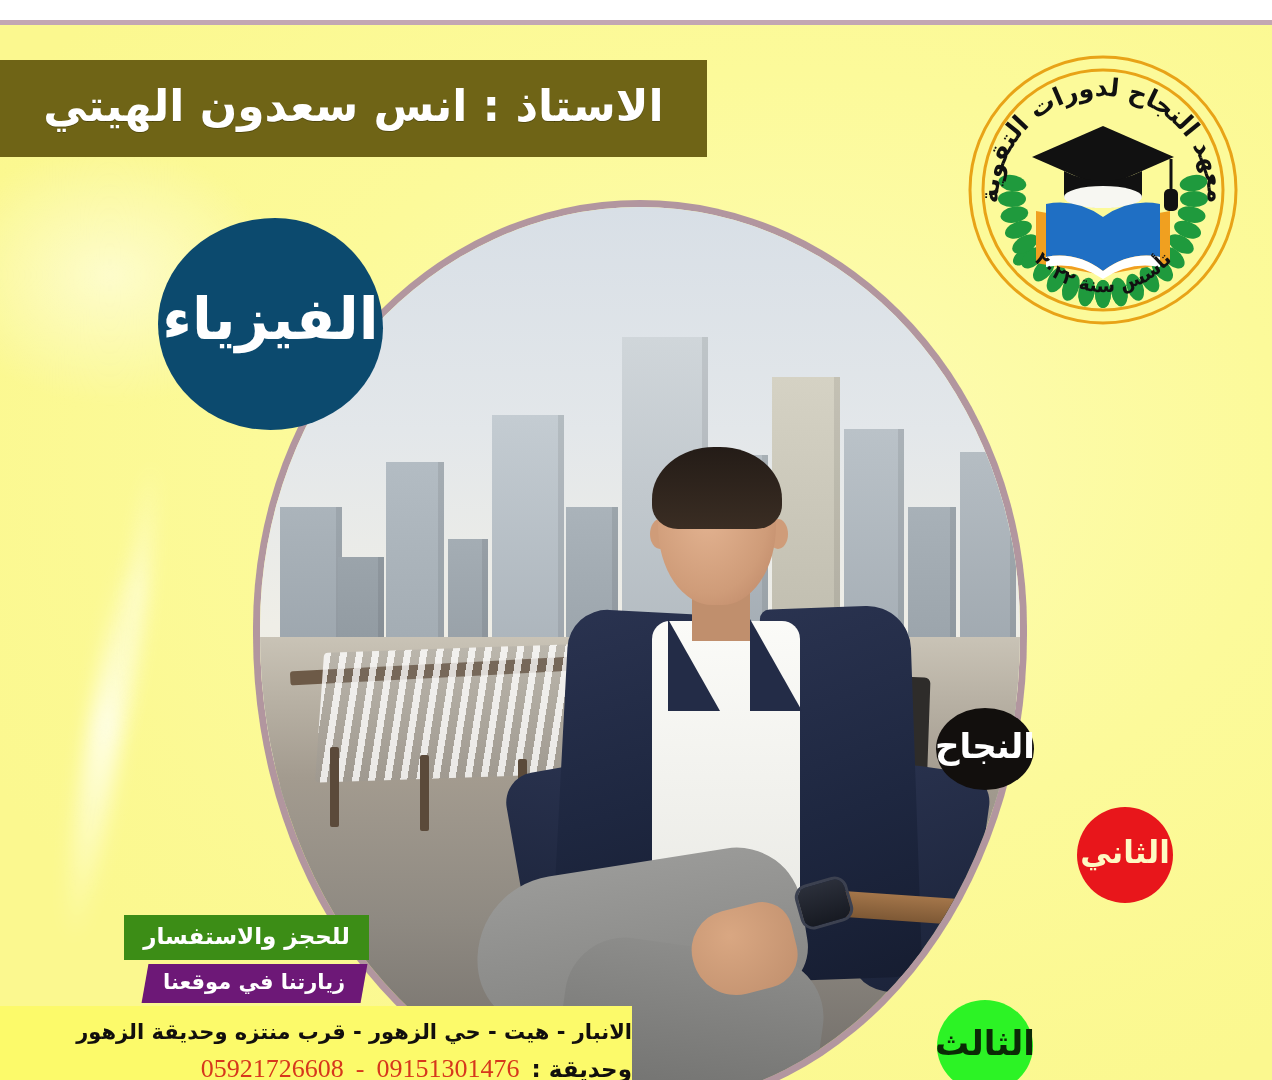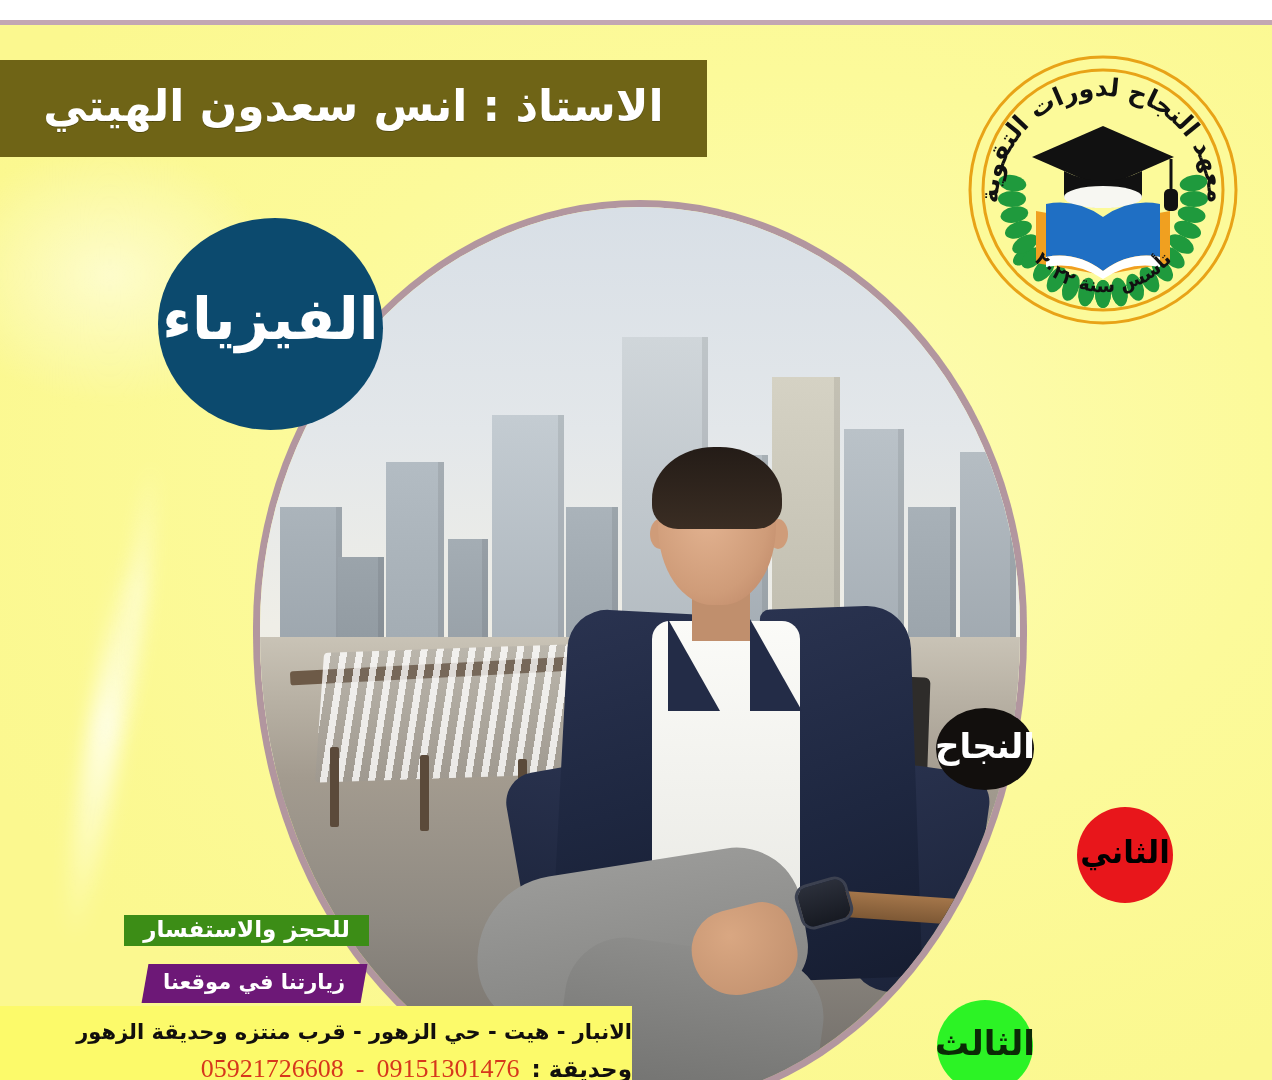--- a/index.html
+++ b/index.html
@@ -324,21 +324,21 @@
     left: 936px; top: 683px;
     width: 98px; height: 82px;
     background: #120f0d;
     color: #ffffff;
     font-size: 34px;
   }
   .circ-second {
     left: 1077px; top: 782px;
     width: 96px; height: 96px;
     background: #e8161b;
-    color: #000000;
+    color: #fef9c3;
     font-size: 31px;
     z-index: 19;
   }
   .circ-middle {
     left: 875px; top: 760px;
     width: 205px; height: 215px;
     background: radial-gradient(circle at 35% 28%, #ffd838 0%, #fbc915 58%, #e8b808 100%);
     color: #120f0d;
     font-size: 56px;
     z-index: 21;
@@ -351,21 +351,21 @@
     color: #0b2a06;
     font-size: 34px;
     z-index: 20;
   }
   .circ .lbl { padding-bottom: 6px; }
 
   
   .booking-banner {
     position: absolute;
     left: 124px; top: 890px;
-    width: 245px; height: 31px;
+    width: 245px; height: 45px;
     background: #3c8d16;
     display: flex; align-items: center; justify-content: center;
     z-index: 22;
   }
   .booking-banner .txt {
     color: #ffffff; font-size: 23px; font-weight: bold; white-space: nowrap;
     padding-bottom: 4px;
   }
   .visit-banner {
     position: absolute;

